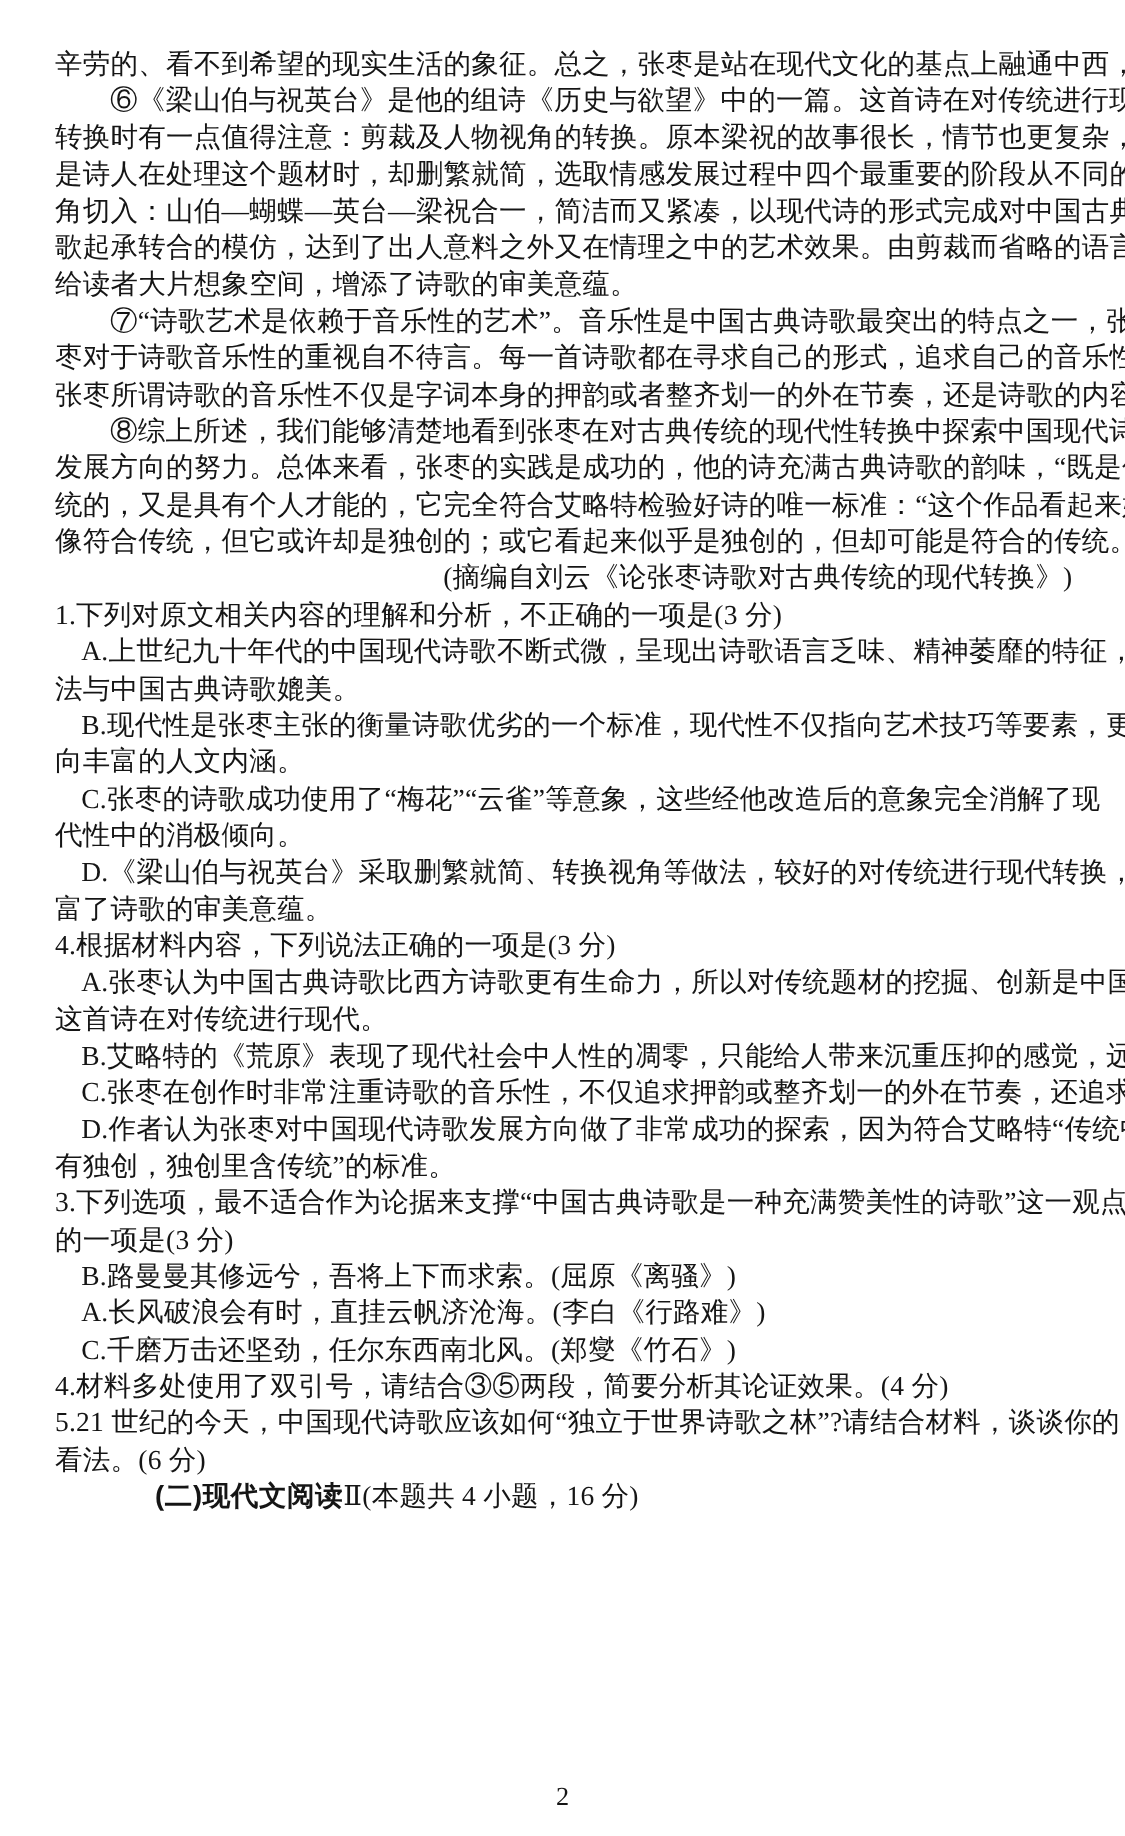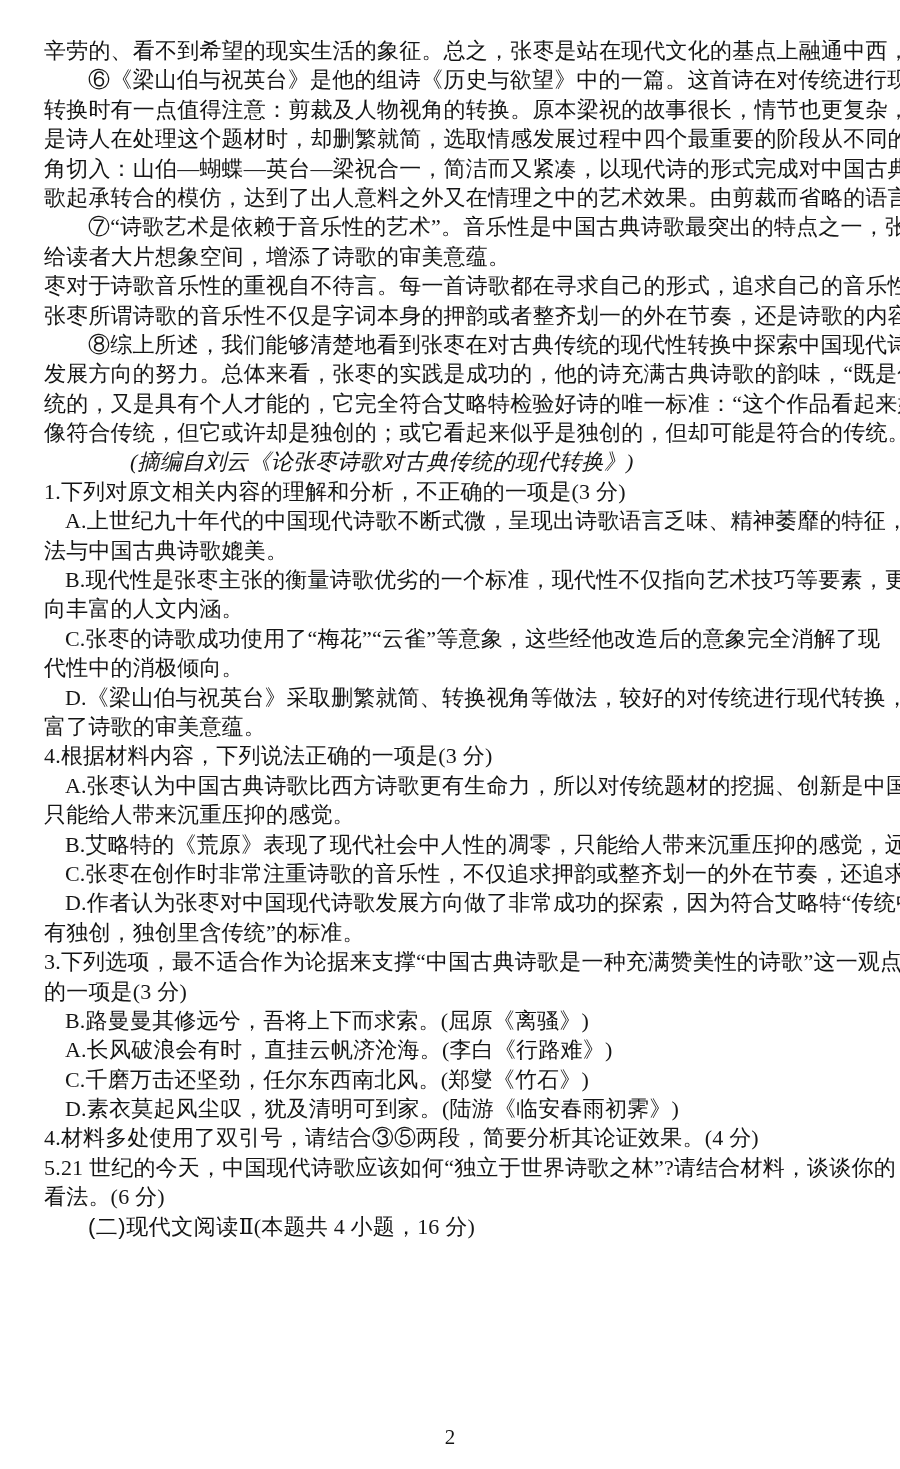--- a/index.html
+++ b/index.html
@@ -25,29 +25,29 @@
     font-size: 22px;
     line-height: 29.4px;
     height: 29.4px;
     white-space: nowrap;
     letter-spacing: 0.2px;
   }
   .l0 { padding-left: 0; }
   .l1 { padding-left: 21px; }   
   .l2 { padding-left: 44px; }   
   .ctr {
-    text-align: left;
+    text-align: right;
     padding-left: 86px;         
     white-space: nowrap;
-    font-style: italic;
   }
   .bold-part {
-    font-weight: normal;
+    font-weight: bold;
     font-family: "Liberation Sans", "DejaVu Sans", sans-serif;
     letter-spacing: 0.5px;
+    margin-left: 36px;
   }
   .page-num {
     position: absolute;
     top: 1424px;
     left: 0;
     width: 100%;
     text-align: center;
     font-size: 21px;
     line-height: 26px;
   }
@@ -55,50 +55,49 @@
 </head>
 <body>
 
 <div class="doc" id="doc">
     <div class="line l0">辛劳的、看不到希望的现实生活的象征。总之，张枣是站在现代文化的基点上融通中西，重</div>
     <div class="line l2">⑥《梁山伯与祝英台》是他的组诗《历史与欲望》中的一篇。这首诗在对传统进行现代</div>
     <div class="line l0">转换时有一点值得注意：剪裁及人物视角的转换。原本梁祝的故事很长，情节也更复杂，但</div>
     <div class="line l0">是诗人在处理这个题材时，却删繁就简，选取情感发展过程中四个最重要的阶段从不同的视</div>
     <div class="line l0">角切入：山伯—蝴蝶—英台—梁祝合一，简洁而又紧凑，以现代诗的形式完成对中国古典诗</div>
     <div class="line l0">歌起承转合的模仿，达到了出人意料之外又在情理之中的艺术效果。由剪裁而省略的语言留</div>
+    <div class="line l0">给读者大片想象空间，增添了诗歌的审美意蕴。</div>
     <div class="line l2">⑦“诗歌艺术是依赖于音乐性的艺术”。音乐性是中国古典诗歌最突出的特点之一，张</div>
-    <div class="line l0">给读者大片想象空间，增添了诗歌的审美意蕴。</div>
     <div class="line l0">枣对于诗歌音乐性的重视自不待言。每一首诗歌都在寻求自己的形式，追求自己的音乐性，</div>
     <div class="line l0">张枣所谓诗歌的音乐性不仅是字词本身的押韵或者整齐划一的外在节奏，还是诗歌的内容与</div>
     <div class="line l2">⑧综上所述，我们能够清楚地看到张枣在对古典传统的现代性转换中探索中国现代诗歌</div>
     <div class="line l0">发展方向的努力。总体来看，张枣的实践是成功的，他的诗充满古典诗歌的韵味，“既是传</div>
     <div class="line l0">统的，又是具有个人才能的，它完全符合艾略特检验好诗的唯一标准：“这个作品看起来好</div>
     <div class="line l0">像符合传统，但它或许却是独创的；或它看起来似乎是独创的，但却可能是符合的传统。’”</div>
     <div class="line ctr">(摘编自刘云《论张枣诗歌对古典传统的现代转换》)</div>
     <div class="line l0">1.下列对原文相关内容的理解和分析，不正确的一项是(3 分)</div>
     <div class="line l1">A.上世纪九十年代的中国现代诗歌不断式微，呈现出诗歌语言乏味、精神萎靡的特征，无</div>
     <div class="line l0">法与中国古典诗歌媲美。</div>
     <div class="line l1">B.现代性是张枣主张的衡量诗歌优劣的一个标准，现代性不仅指向艺术技巧等要素，更指</div>
     <div class="line l0">向丰富的人文内涵。</div>
     <div class="line l1">C.张枣的诗歌成功使用了“梅花”“云雀”等意象，这些经他改造后的意象完全消解了现</div>
     <div class="line l0">代性中的消极倾向。</div>
     <div class="line l1">D.《梁山伯与祝英台》采取删繁就简、转换视角等做法，较好的对传统进行现代转换，丰</div>
     <div class="line l0">富了诗歌的审美意蕴。</div>
     <div class="line l0">4.根据材料内容，下列说法正确的一项是(3 分)</div>
     <div class="line l1">A.张枣认为中国古典诗歌比西方诗歌更有生命力，所以对传统题材的挖掘、创新是中国现</div>
-    <div class="line l0">只能给人带来沉重压抑的感觉。</div>
+    <div class="line l0">这首诗在对传统进行现代。</div>
     <div class="line l1">B.艾略特的《荒原》表现了现代社会中人性的凋零，只能给人带来沉重压抑的感觉，远不</div>
     <div class="line l1">C.张枣在创作时非常注重诗歌的音乐性，不仅追求押韵或整齐划一的外在节奏，还追求内</div>
     <div class="line l1">D.作者认为张枣对中国现代诗歌发展方向做了非常成功的探索，因为符合艾略特“传统中</div>
     <div class="line l0">有独创，独创里含传统”的标准。</div>
     <div class="line l0">3.下列选项，最不适合作为论据来支撑“中国古典诗歌是一种充满赞美性的诗歌”这一观点</div>
     <div class="line l0">的一项是(3 分)</div>
     <div class="line l1">B.路曼曼其修远兮，吾将上下而求索。(屈原《离骚》)</div>
     <div class="line l1">A.长风破浪会有时，直挂云帆济沧海。(李白《行路难》)</div>
     <div class="line l1">C.千磨万击还坚劲，任尔东西南北风。(郑燮《竹石》)</div>
-    <div class="line l1">D.素衣莫起风尘叹，犹及清明可到家。(陆游《临安春雨初霁》)</div>
     <div class="line l0">4.材料多处使用了双引号，请结合③⑤两段，简要分析其论证效果。(4 分)</div>
     <div class="line l0">5.21 世纪的今天，中国现代诗歌应该如何“独立于世界诗歌之林”?请结合材料，谈谈你的</div>
     <div class="line l0">看法。(6 分)</div>
     <div class="line l2"><span class="bold-part">(二)现代文阅读</span><span>Ⅱ(本题共 4 小题，16 分)</span></div>
   </div>
 
 <div class="page-num">2</div>
 
 </body></html>

